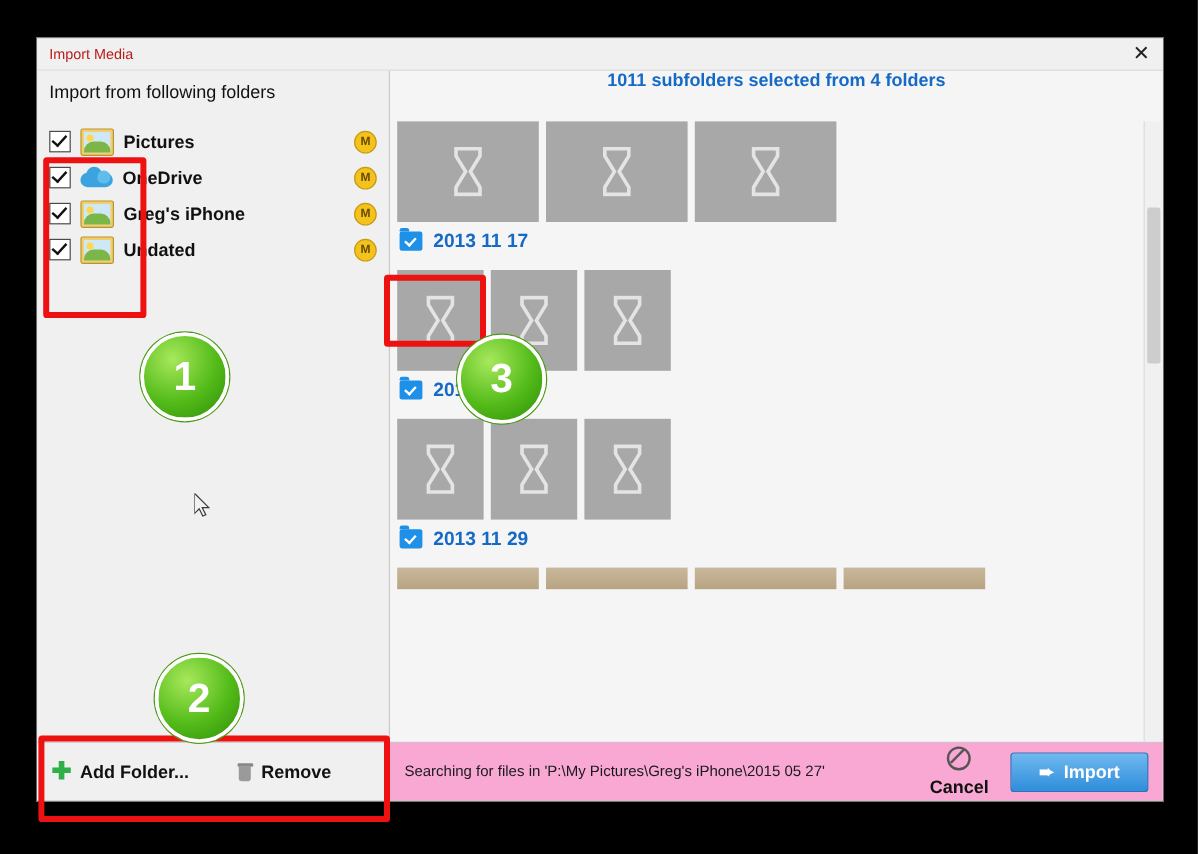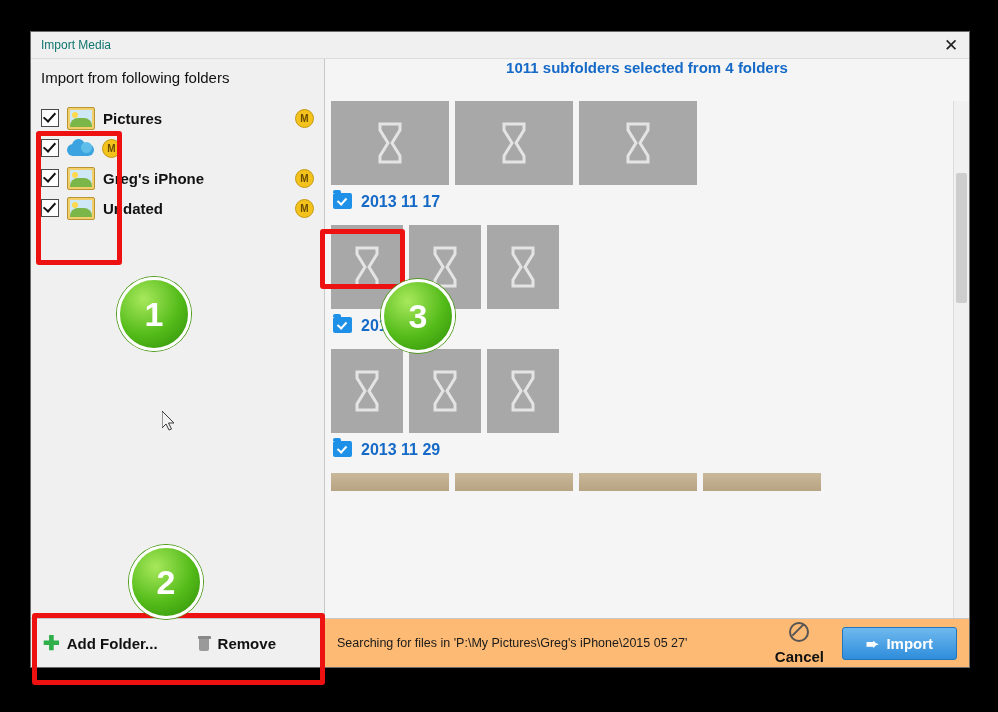--- a/index.html
+++ b/index.html
@@ -30,21 +30,21 @@
     height: 26px;
     background: #f0f0f0;
     border-bottom: 1px solid #dcdcdc;
     display: flex;
     align-items: center;
     position: relative;
     flex: 0 0 auto;
   }
   .titlebar-text {
     font-size: 12px;
-    color: #0f766e;
+    color: #b91c1c;
     padding-left: 10px;
   }
   .close-btn {
     position: absolute;
     right: 6px;
     top: 2px;
     width: 24px;
     height: 22px;
     display: flex;
     align-items: center;
@@ -353,21 +353,21 @@
     background: #cdcdcd;
     border-radius: 2px;
   }
   .right-footer {
     height: 48px;
     border-top: 1px solid #c8c8c8;
     display: flex;
     align-items: center;
     padding: 0 12px;
     flex: 0 0 auto;
-    background: #fdba74;
+    background: #f9a8d4;
   }
   .status-text {
     font-size: 12.5px;
     color: #1a1a1a;
     flex: 1 1 auto;
     white-space: nowrap;
     overflow: hidden;
   }
   .cancel-btn {
     display: flex;
@@ -469,20 +469,21 @@
           <div class="mbadge">M</div>
         </div>
 
         <div class="folder-row">
           <div class="chk"></div>
           <div class="cloud-icon">
             <div class="c1"></div>
               <div class="c2"></div>
               <div class="c3"></div>
           </div>
+          <div class="folder-label">OneDrive</div>
           <div class="mbadge">M</div>
         </div>
 
         <div class="folder-row">
           <div class="chk"></div>
           <div class="pic-icon">
             <div class="sky"></div>
               <div class="hill"></div>
               <div class="sun"></div>
           </div>

